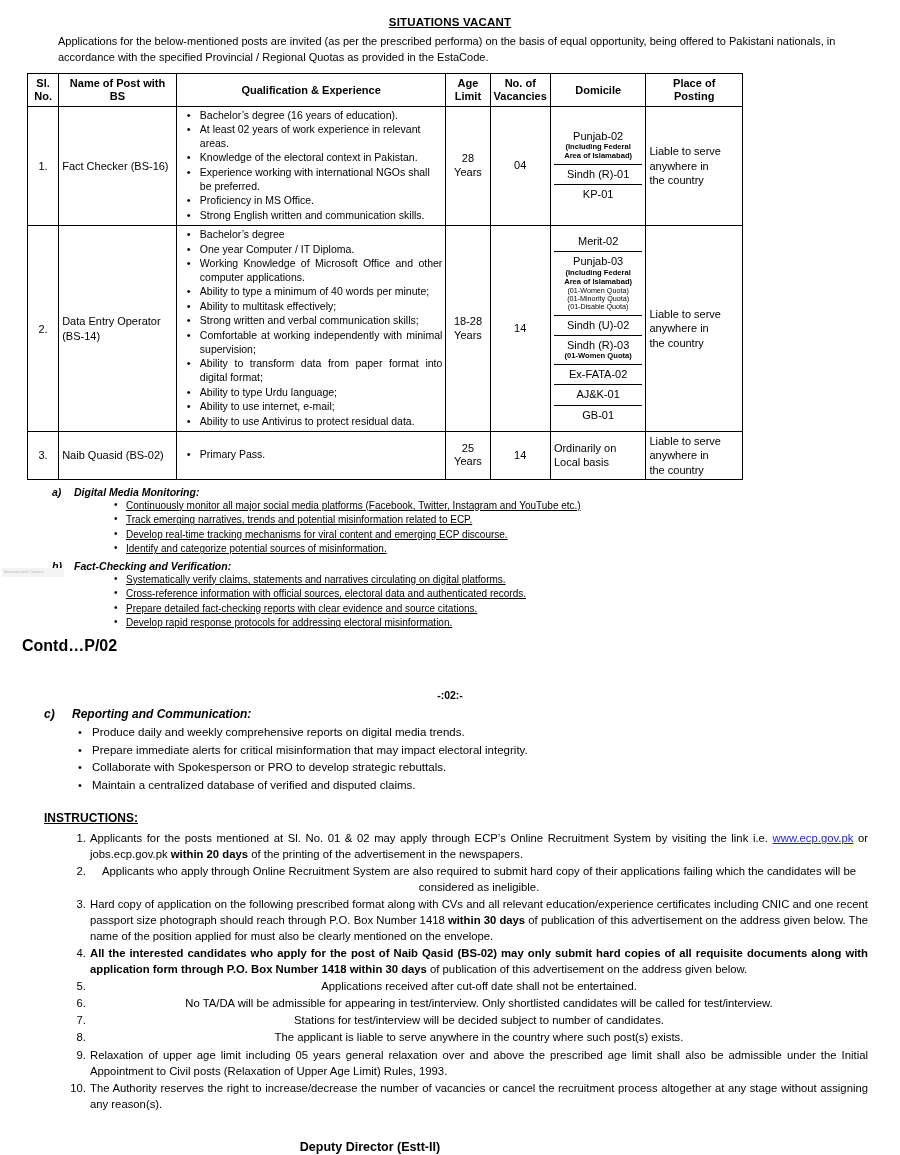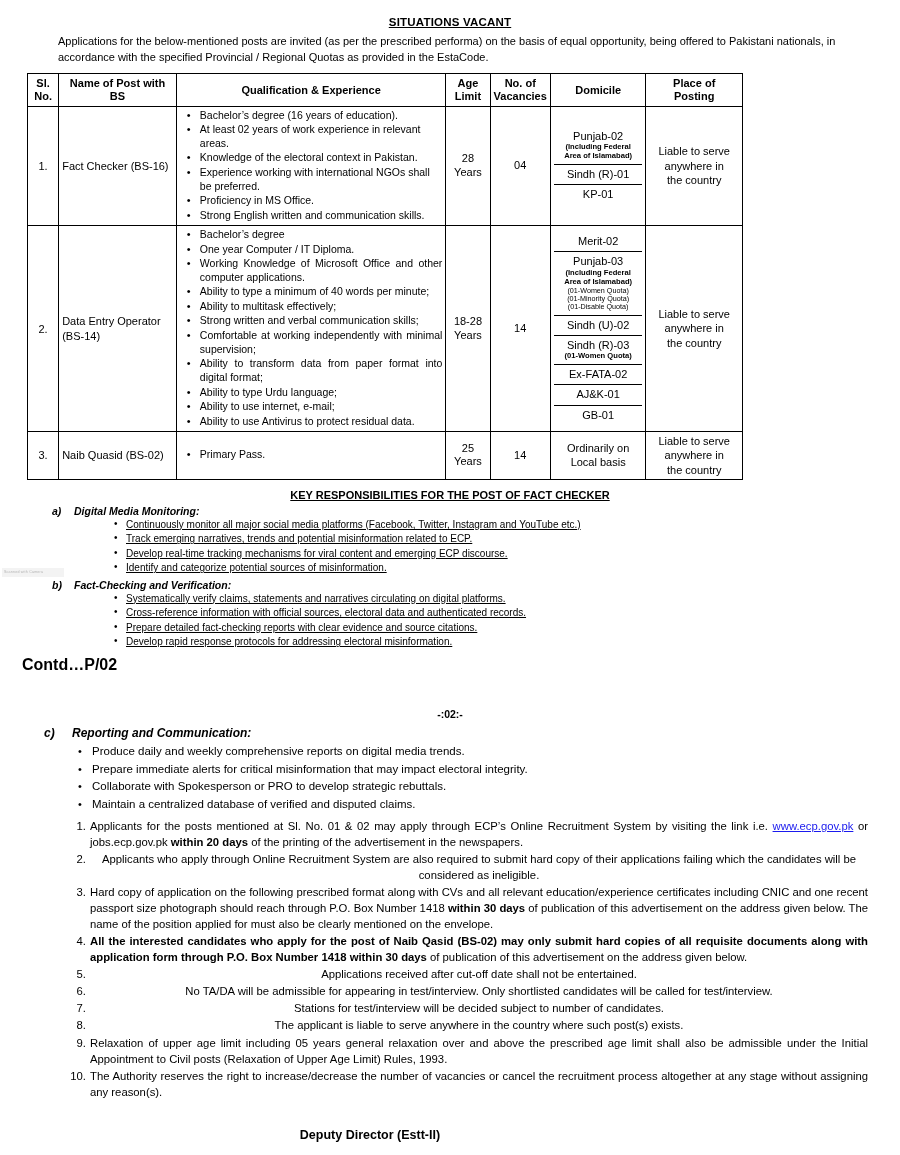--- a/index.html
+++ b/index.html
@@ -54,21 +54,21 @@
   .c-name  { width:117px; }
   .c-qual  { width:268px; }
   .c-age   { width:44px; }
   .c-vac   { width:60px; }
   .c-dom   { width:95px; }
   .c-post  { width:96px; }
 
   td.sl   { text-align:center; font-size:11px; }
   td.name { font-size:11px; line-height:1.3; }
   td.age, td.vac { text-align:center; font-size:11px; line-height:1.25; }
-  td.post { text-align:center; font-size:11px; line-height:1.3; }
+  td.post { text-align:left; font-size:11px; line-height:1.3; }
   td.domwrap { padding:0; vertical-align:top; }
   td.qual { padding:3px 4px 3px 2px; }
 
   ul.q { margin:0; padding:0 0 0 18px; list-style:none; }
   ul.q li {
     position:relative;
     font-size:10.5px;
     line-height:1.33;
     margin:0 0 .5px 0;
     text-align:justify;
@@ -382,21 +382,20 @@
         </td>
         <td class="post">
           <span>Liable to serve</span><br>
           <span>anywhere in</span><br>
           <span>the country</span>
         </td>
       </tr>
     </tbody>
   </table>
 
-  <div class="kr-title">KEY RESPONSIBILITIES FOR THE POST OF FACT CHECKER</div>
 
   <div class="sec-head">
     <span class="lbl">a)</span>
     <span>Digital Media Monitoring:</span>
   </div>
   <ul class="kr">
     <li>Continuously monitor all major social media platforms (Facebook, Twitter, Instagram and YouTube etc.)</li>
     <li>Track emerging narratives, trends and potential misinformation related to ECP.</li>
     <li>Develop real-time tracking mechanisms for viral content and emerging ECP discourse.</li>
     <li>Identify and categorize potential sources of misinformation.</li>
@@ -422,20 +421,21 @@
       <span class="lbl">c)</span>
       <span>Reporting and Communication:</span>
     </div>
     <ul class="kr2">
       <li>Produce daily and weekly comprehensive reports on digital media trends.</li>
       <li>Prepare immediate alerts for critical misinformation that may impact electoral integrity.</li>
       <li>Collaborate with Spokesperson or PRO to develop strategic rebuttals.</li>
       <li>Maintain a centralized database of verified and disputed claims.</li>
     </ul>
 
+    <div class="instr-title">INSTRUCTIONS:</div>
 
     <ol class="instr">
       <li>
         <span>Applicants for the posts mentioned at Sl. No. 01 &amp; 02 may apply through ECP’s Online Recruitment System by visiting the link i.e. </span><a class="link" href="#">www.ecp.gov.pk</a><span> or jobs.ecp.gov.pk </span><b class="bd">within 20 days</b><span> of the printing of the advertisement in the newspapers.</span>
       </li>
       <li class="nojust">Applicants who apply through Online Recruitment System are also required to submit hard copy of their applications failing which the candidates will be considered as ineligible.</li>
       <li>
         <span>Hard copy of application on the following prescribed format along with CVs and all relevant education/experience certificates including CNIC and one recent passport size photograph should reach through P.O. Box Number 1418 </span><b class="bd">within 30 days</b><span> of publication of this advertisement on the address given below. The name of the position applied for must also be clearly mentioned on the envelope.</span>
       </li>
       <li>

